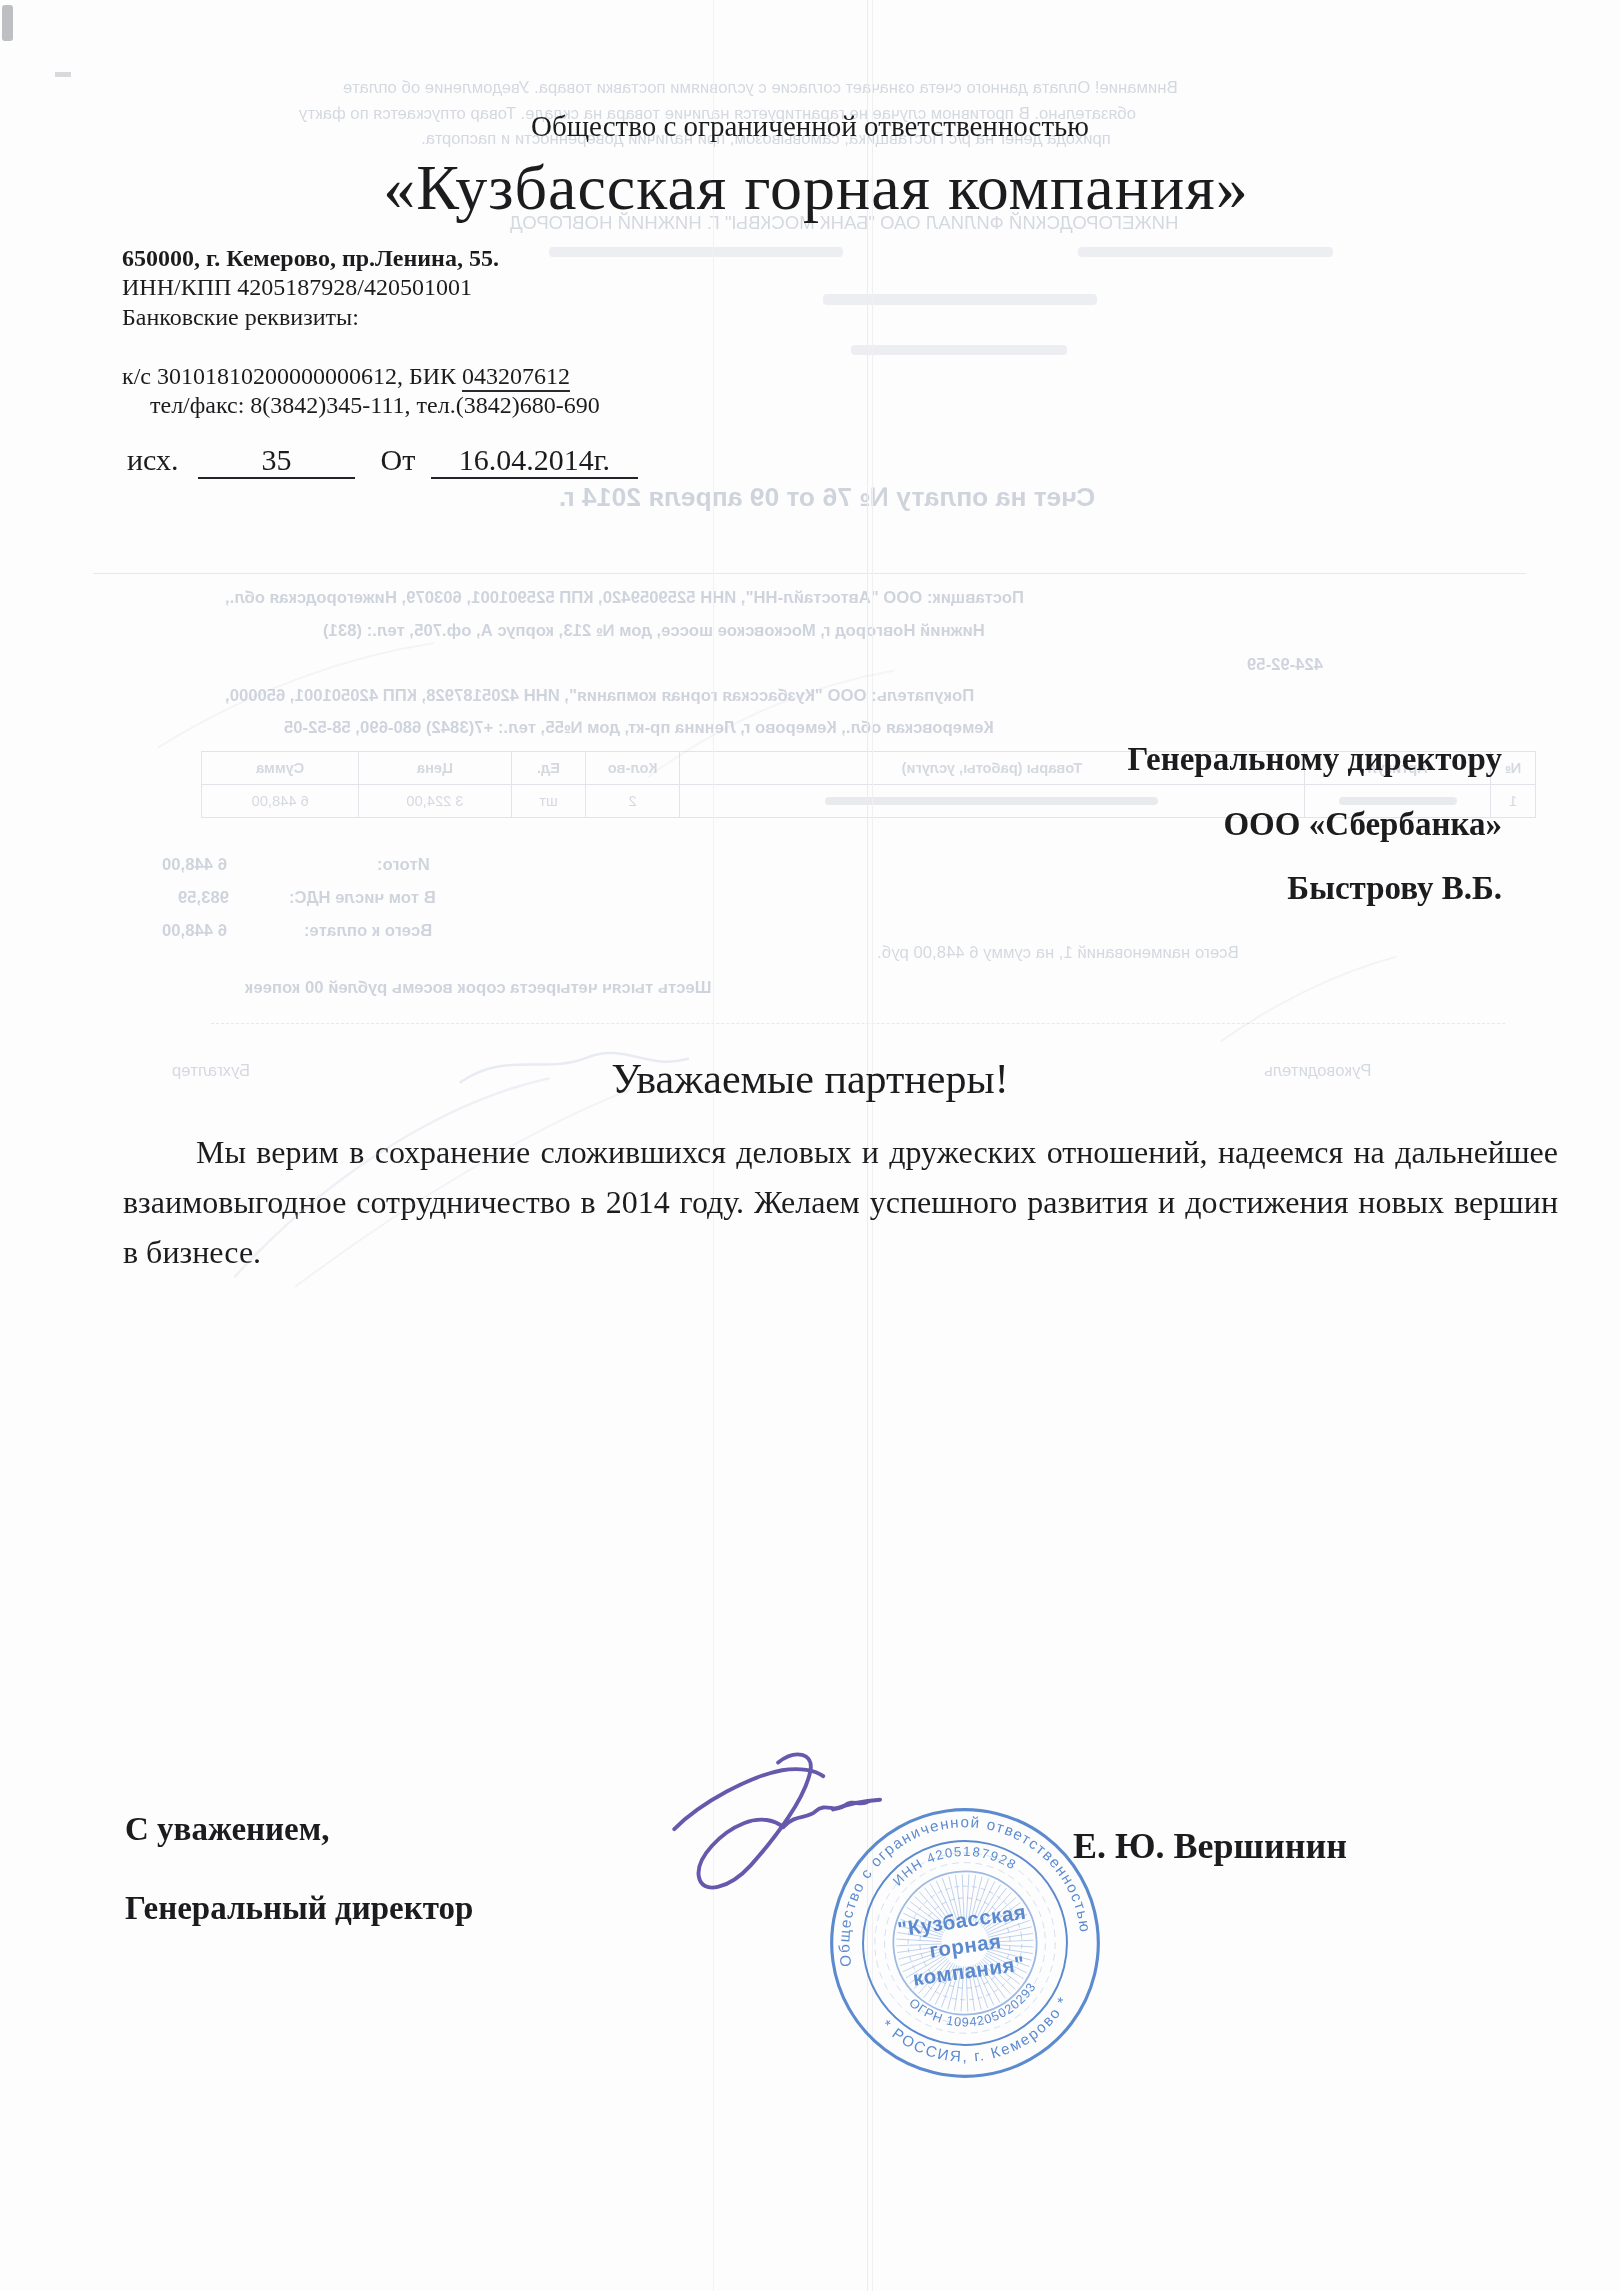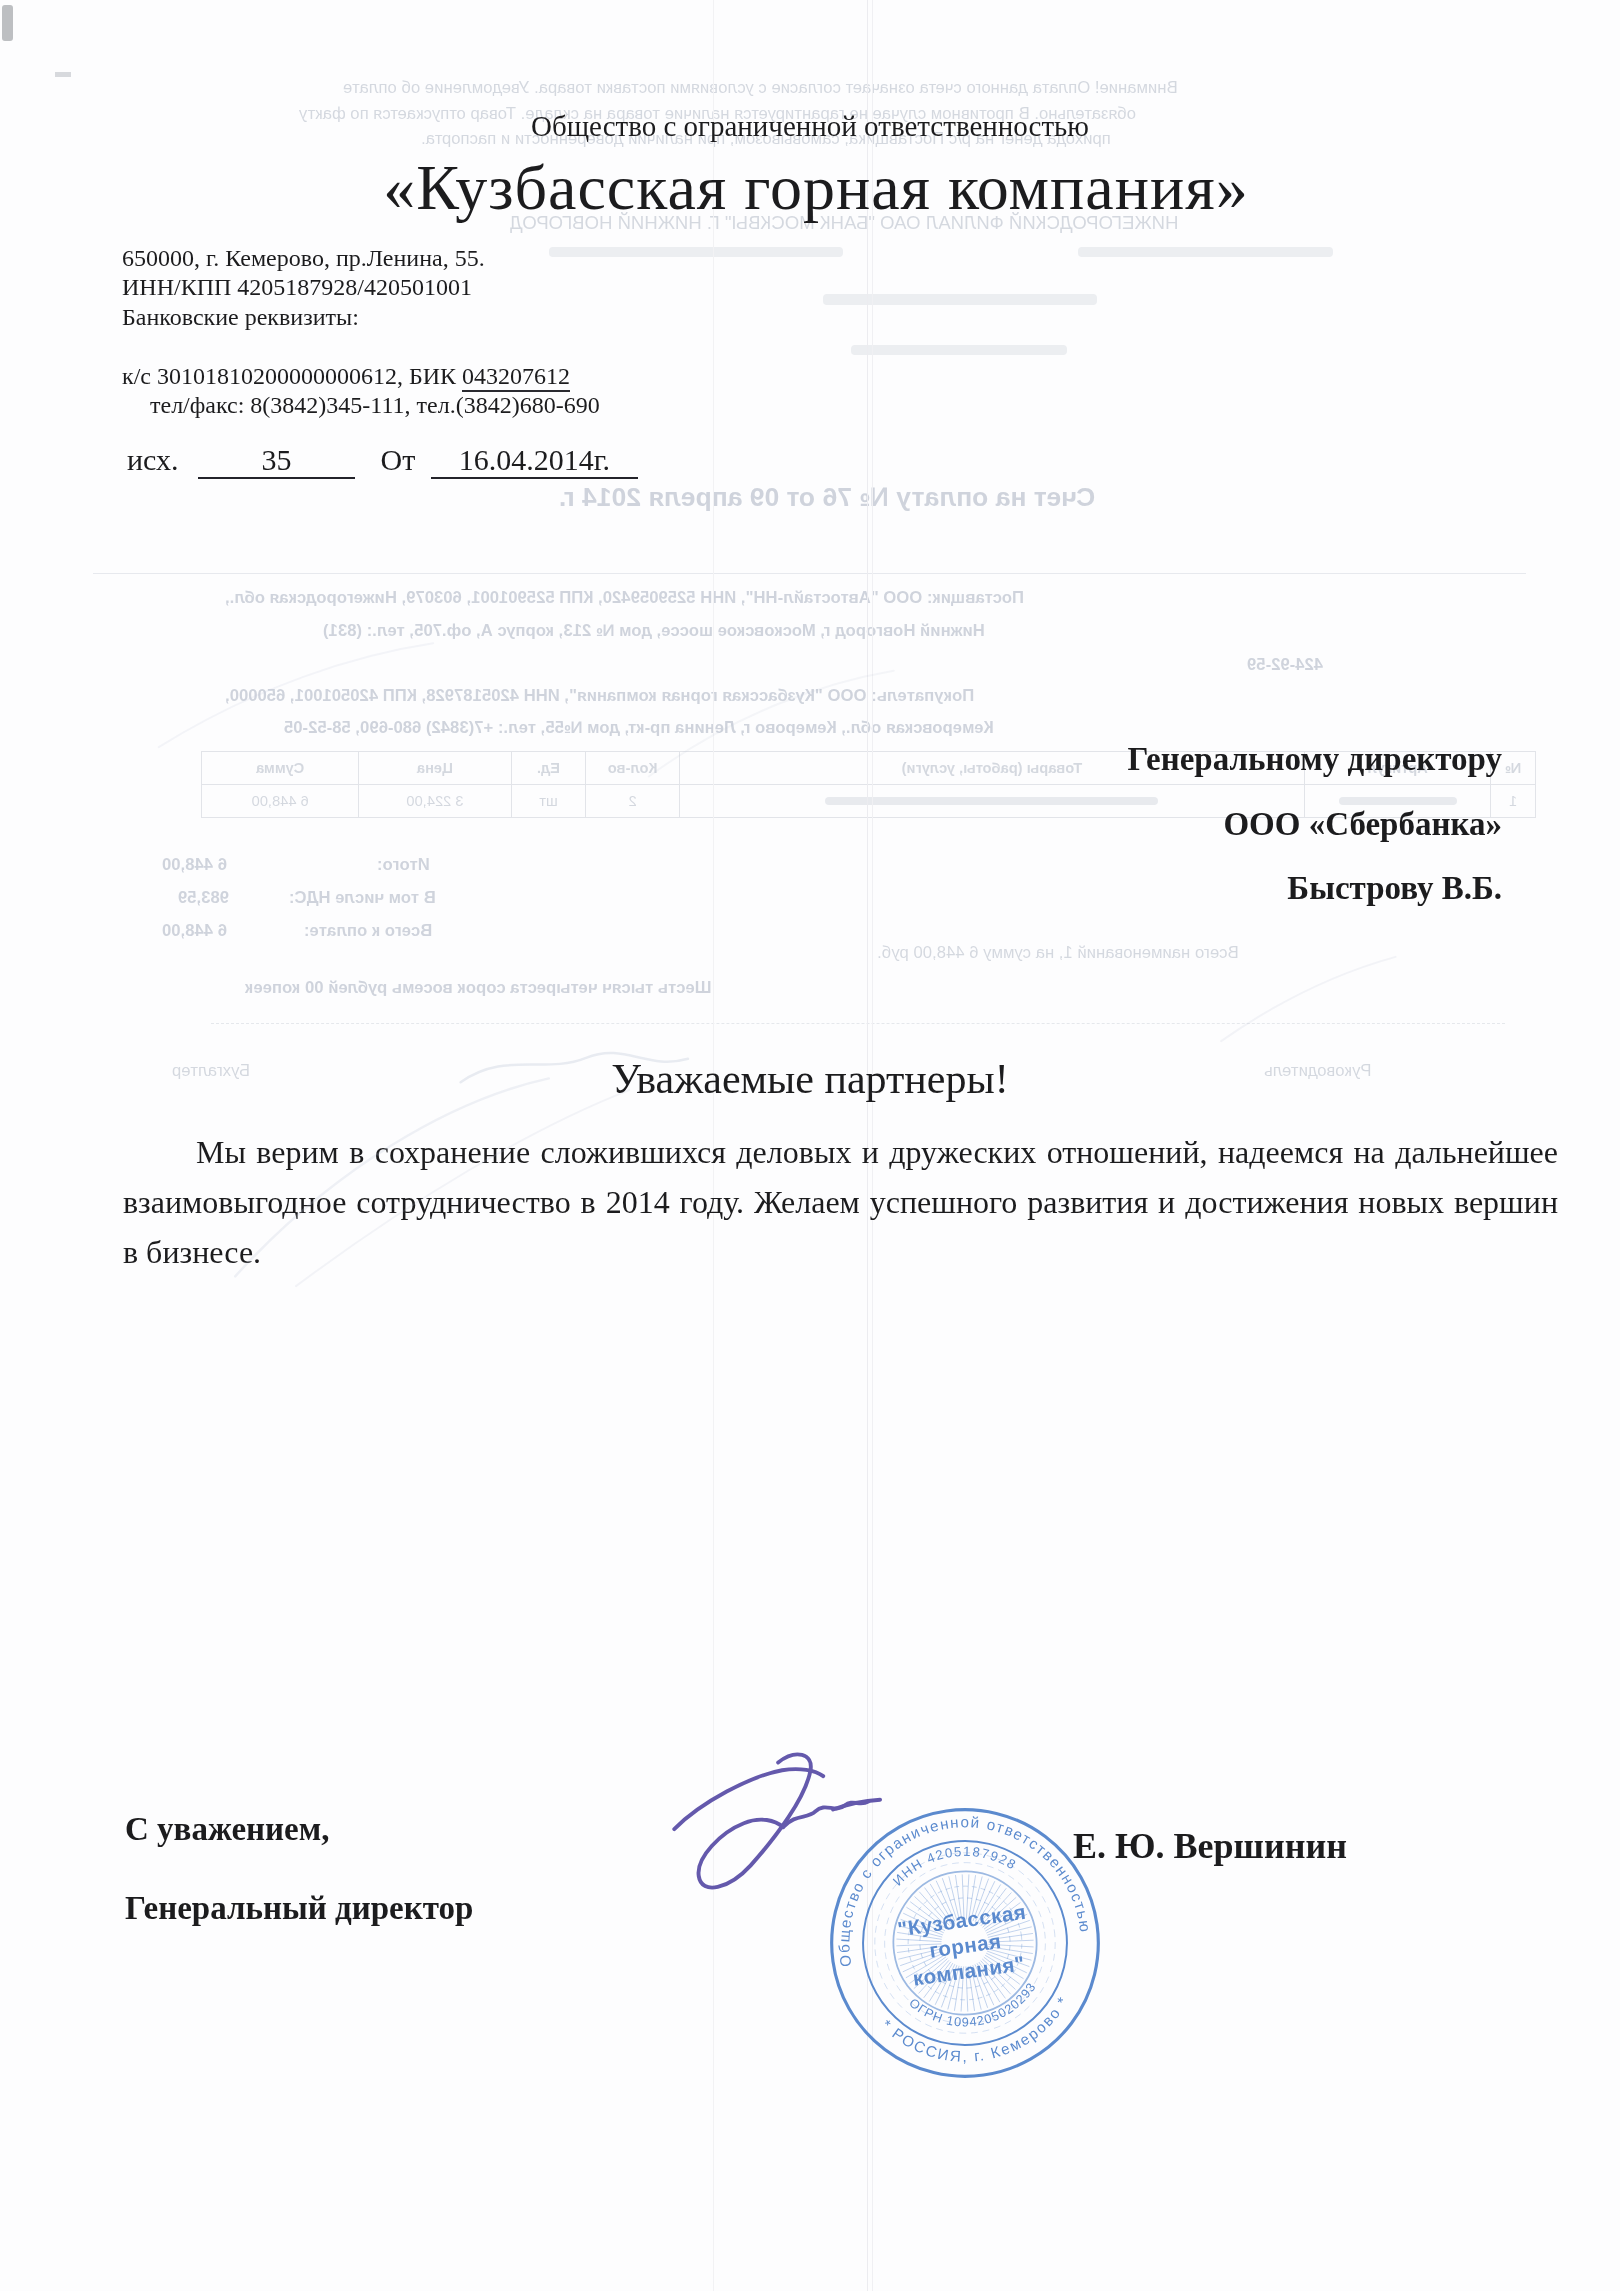--- a/index.html
+++ b/index.html
@@ -137,21 +137,21 @@
 
   <div class="fold f1"></div>
   <div class="fold f2"></div>
   <div class="fold f3"></div>
   <div class="corner-mark"></div>
   <div class="corner-tick"></div>
 
   <div class="abs org-type">Общество с ограниченной ответственностью</div>
   <div class="abs company-title">«Кузбасская горная компания»</div>
 
-  <div class="abs addr-line" style="top:245px;">650000, г. Кемерово, пр.Ленина, 55.</div>
+  <div class="abs addr-line" style="top:245px;font-weight:bold;">650000, г. Кемерово, пр.Ленина, 55.</div>
   <div class="abs addr-line" style="top:274px;">ИНН/КПП 4205187928/420501001</div>
   <div class="abs addr-line" style="top:304px;">Банковские реквизиты:</div>
   <div class="abs addr-line" style="top:363px;"><span>к/с 30101810200000000612, БИК </span><span class="bik-underline">043207612</span></div>
   <div class="abs addr-line" style="top:392px;margin-left:28px;">тел/факс: 8(3842)345-111, тел.(3842)680-690</div>
 
   <div class="abs ref-row">
     <span>исх.</span><span class="ref-num">35</span><span>От</span><span class="ref-date">16.04.2014г.</span>
   </div>
 
   <div class="abs recipient-line" style="top:741px;">Генеральному директору</div>

